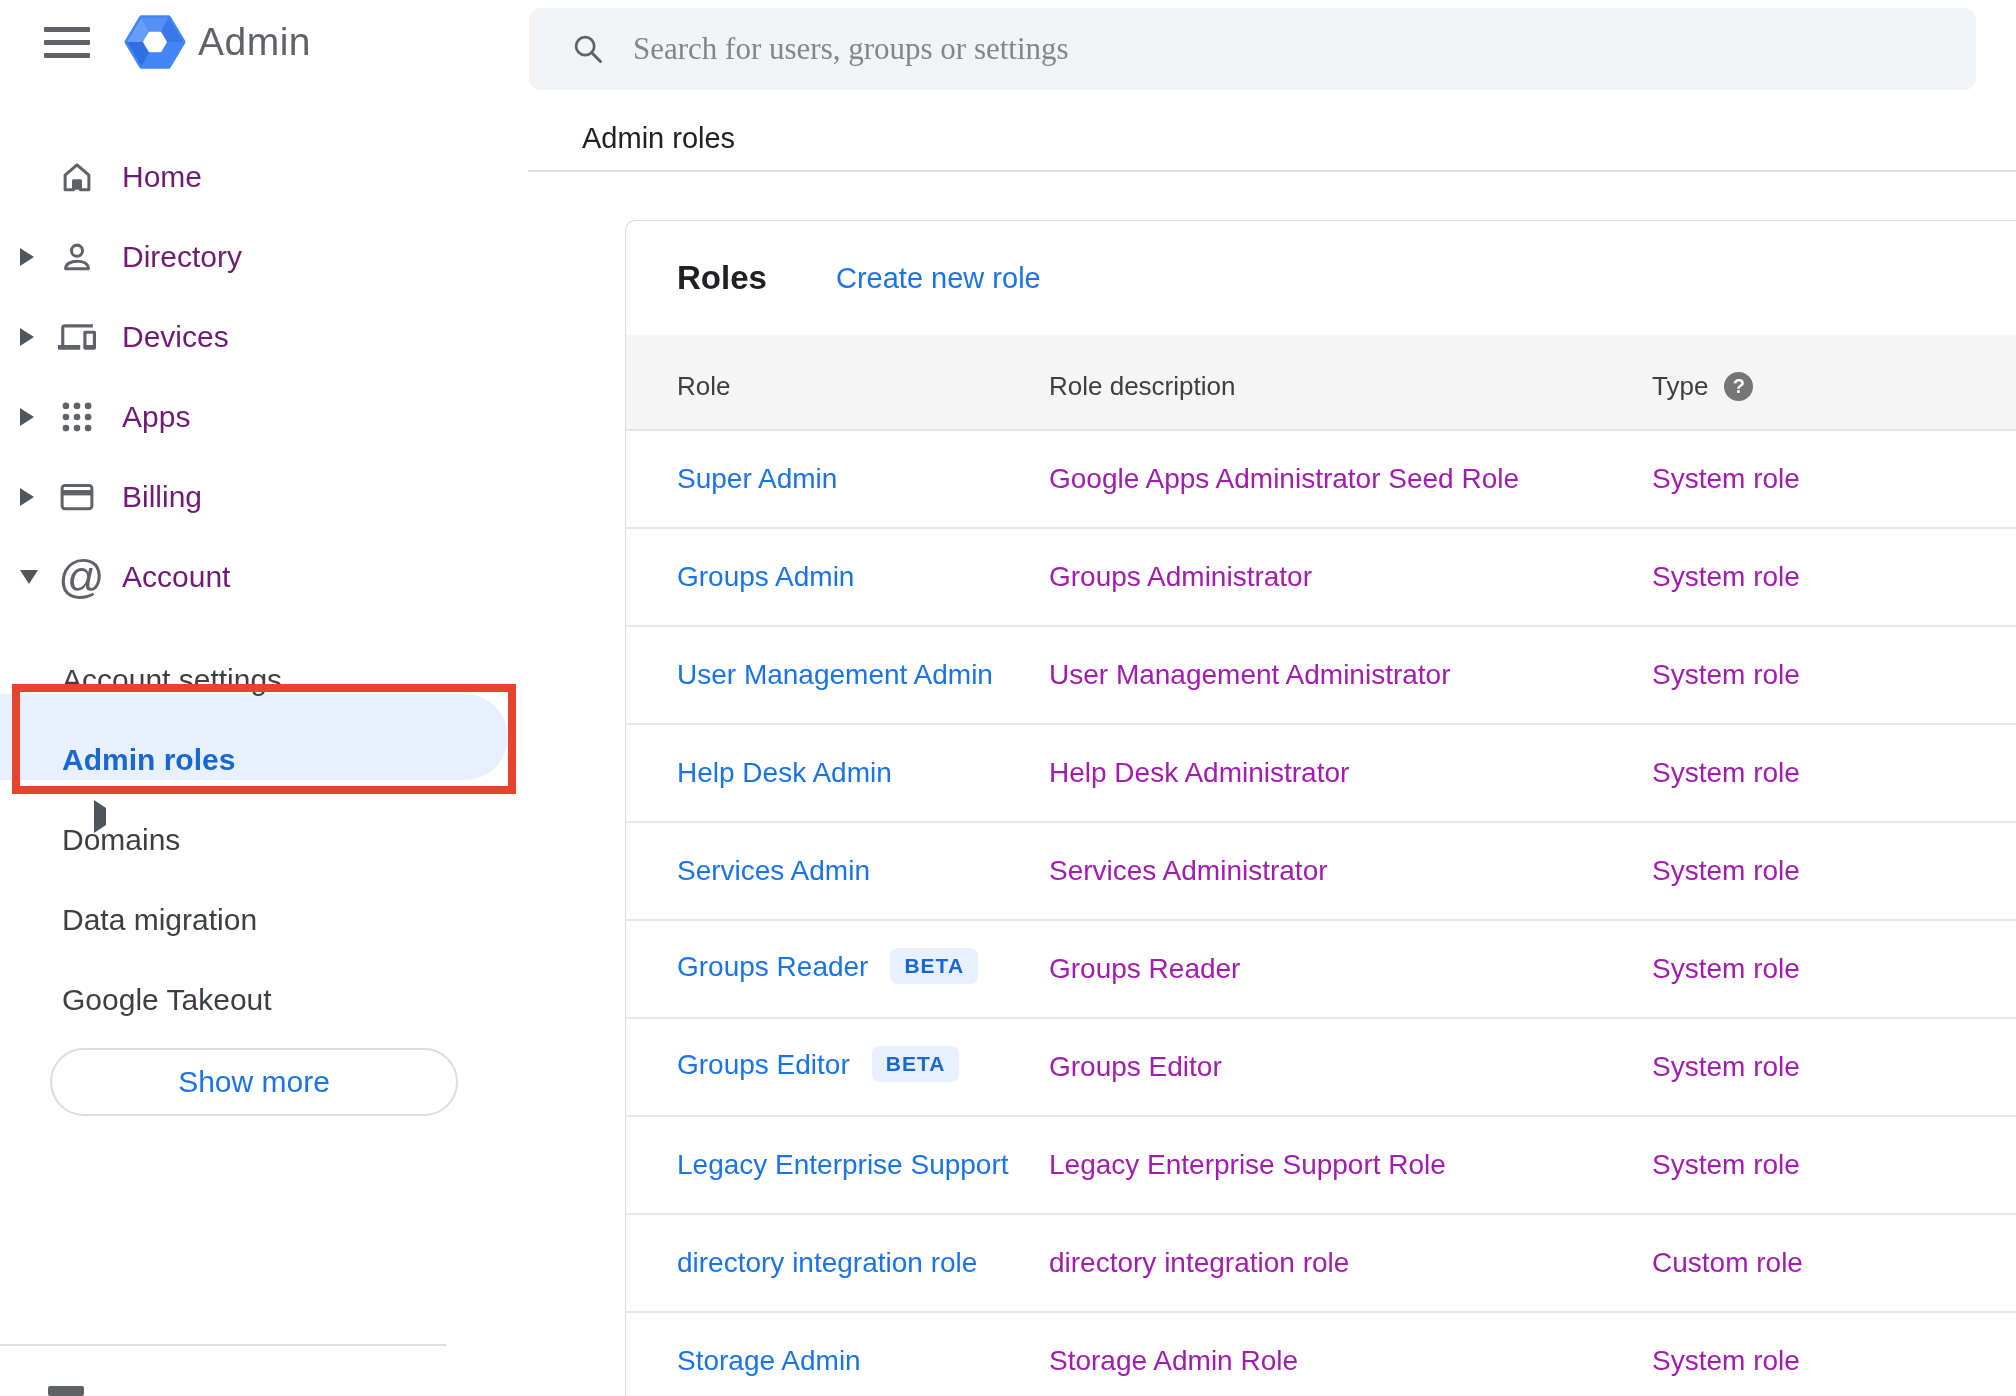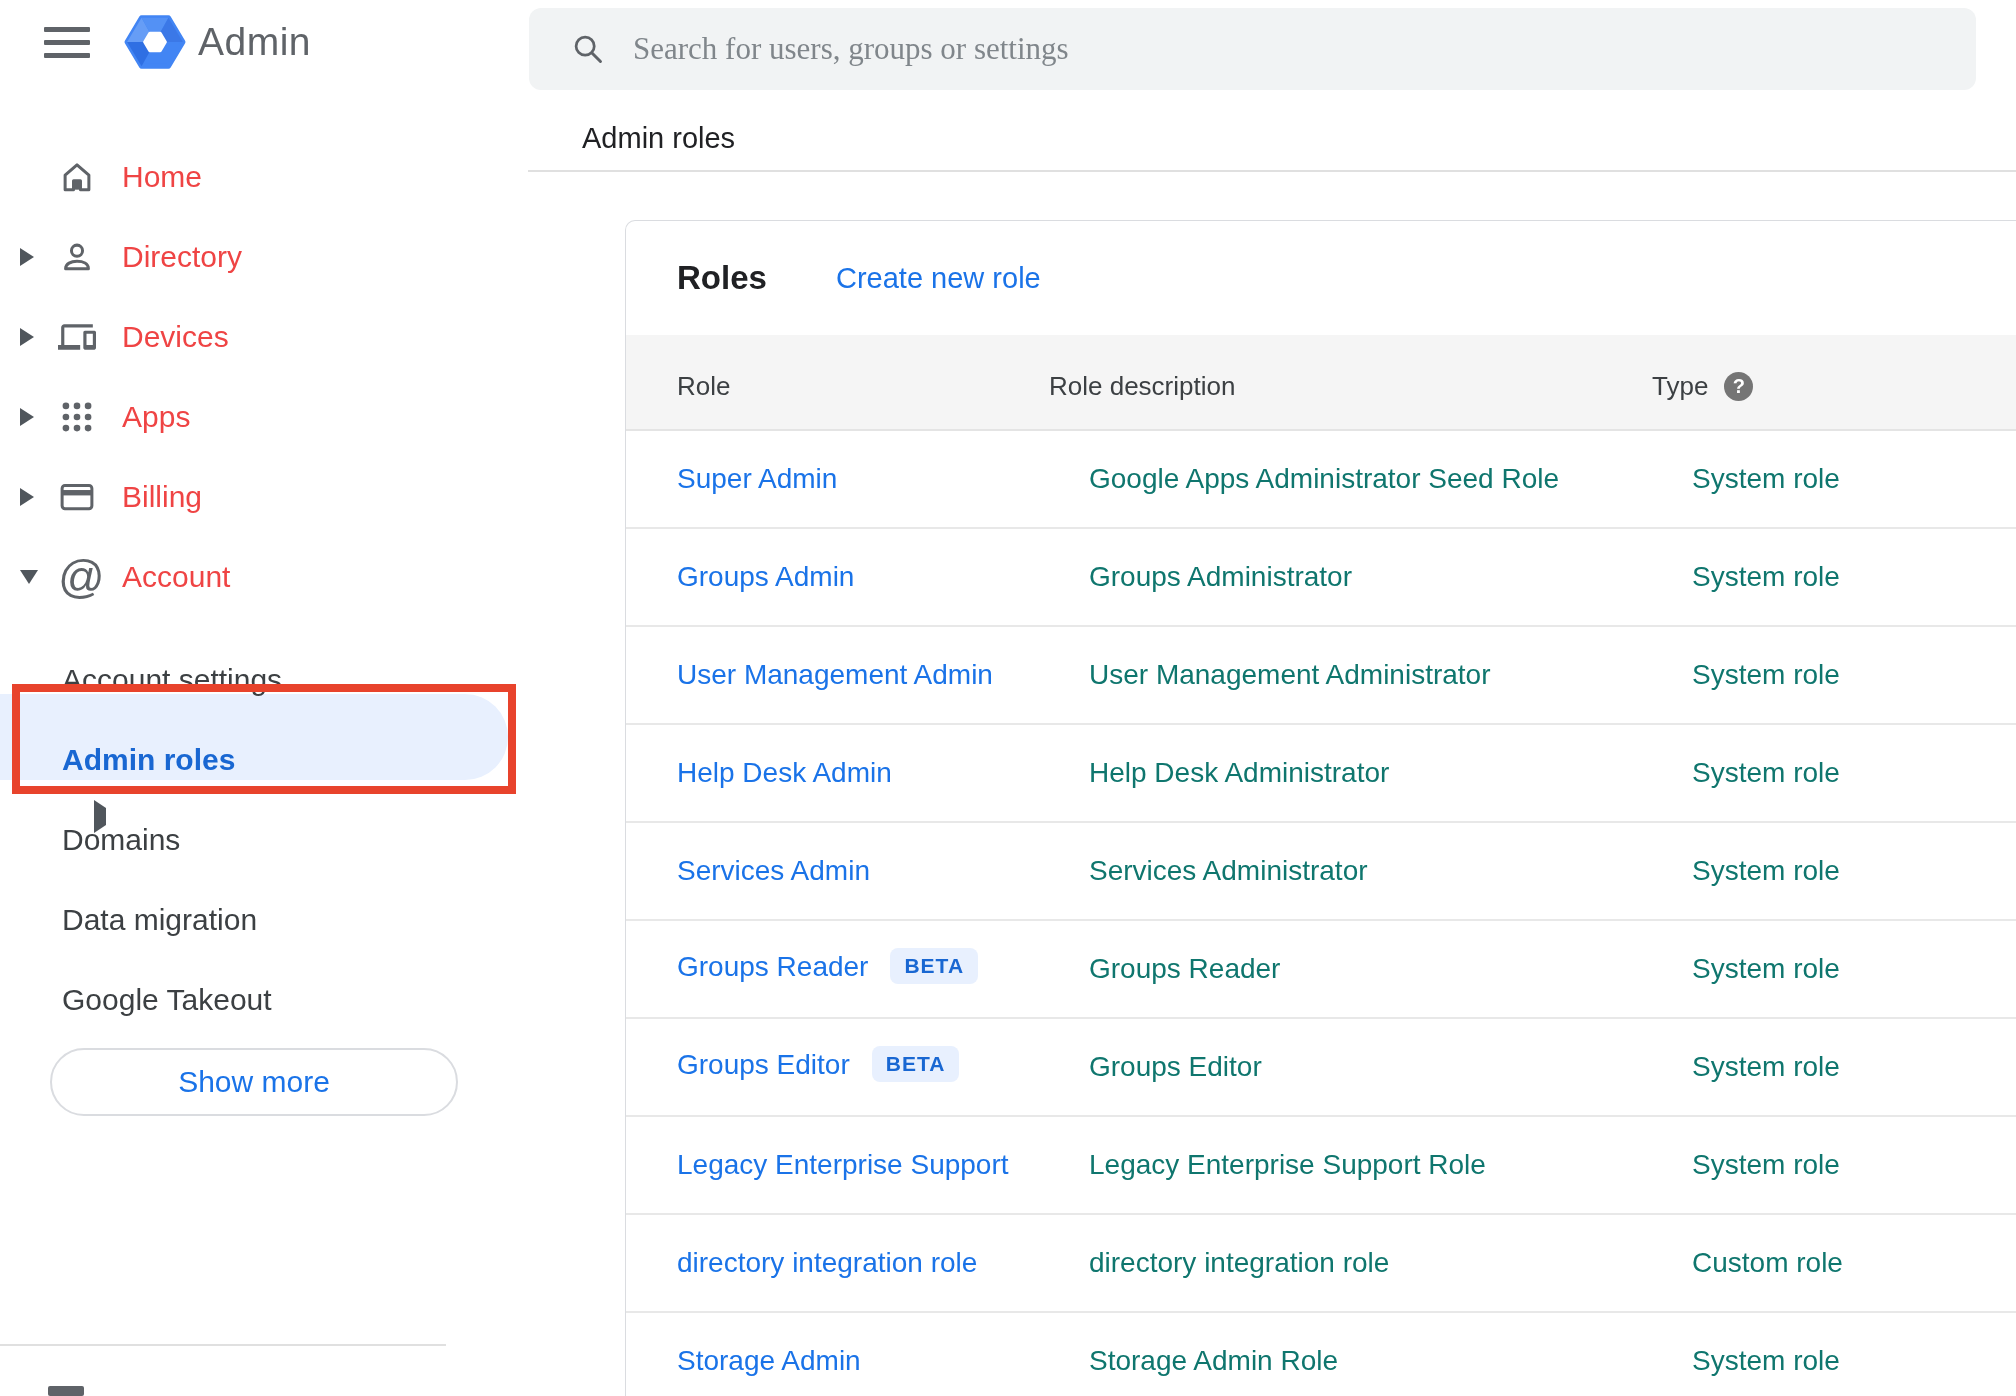--- a/index.html
+++ b/index.html
@@ -12,21 +12,21 @@
   .hamburger span { display:block; height:5px; background:#5f6368; border-radius:1px; margin-bottom:8px; }
   .logo { position:absolute; left:124px; top:11px; width:62px; height:62px; }
   .brand { position:absolute; left:198px; top:20px; font-size:39px; color:#5f6368; letter-spacing:0.5px; }
 
   .nav { position:absolute; left:0; top:137px; width:528px; }
   .nav-item { height:80px; display:flex; align-items:center; padding-left:20px; cursor:pointer; position:relative; }
   .arrow-slot { width:38px; display:flex; align-items:center; }
   .icon-slot { width:64px; display:flex; align-items:center; }
   .icon-slot svg { width:38px; height:38px; }
   .at-glyph { font-size:46px; color:#5f6368; font-weight:500; line-height:38px; }
-  .nav-label { font-size:30px; color:#ef4444; }
+  .nav-label { font-size:30px; color:#701a75; }
 
   .tri-r { width:0; height:0; border-top:9px solid transparent; border-bottom:9px solid transparent; border-left:14px solid #50565c; }
   .tri-d { width:0; height:0; border-left:9px solid transparent; border-right:9px solid transparent; border-top:14px solid #50565c; }
   .tri-r.small { border-top-width:8px; border-bottom-width:8px; border-left-width:12px; }
 
   .sub-item { height:80px; display:flex; align-items:flex-end; padding-left:62px; cursor:pointer; position:relative; }
   .sub-label { font-size:30px; color:#3c4043; position:relative; z-index:2; }
   .sub-item.selected .sub-label { color:#1967d2; font-weight:bold; }
   .sub-item.selected::before { content:""; position:absolute; left:0; top:-3px; right:20px; bottom:-3px;
       background:#e8f0fe; border-radius:0 44px 44px 0; z-index:1; }
@@ -64,21 +64,21 @@
   .grid-row { display:grid; grid-template-columns:372px 603px 1fr; padding-left:51px; align-items:center; }
   .thead { height:96px; background:#f5f5f5; border-bottom:2px solid #e4e4e4; }
   .thead .hcell { font-size:26px; color:#3c4043; display:flex; align-items:center;margin-top:8px; }
   .help-icon { display:inline-flex; width:29px; height:29px; margin-left:16px; border-radius:50%;
       background:#757575; color:#fff; font-size:20px; font-weight:bold;
       align-items:center; justify-content:center; cursor:pointer; }
 
   .trow { height:98px; border-bottom:2px solid #e8e8e8; }
   .cell { font-size:28px; }
   .role-link { color:#1a73e8; text-decoration:none; cursor:pointer; }
-  .cell.desc, .cell.type { color:#0f766e;margin-left:40px; }
+  .cell.desc, .cell.type { color:#a21caf; }
   .beta { display:inline-block; margin-left:22px; padding:6px 14px; background:#e8f0fe;
       color:#1967d2; font-size:21px; font-weight:bold; letter-spacing:1px; border-radius:8px;
       position:relative; top:-3px; }
 </style>
 </head>
 <body>
 
 <div class="sidebar">
   <div class="hamburger">
     <span></span>

